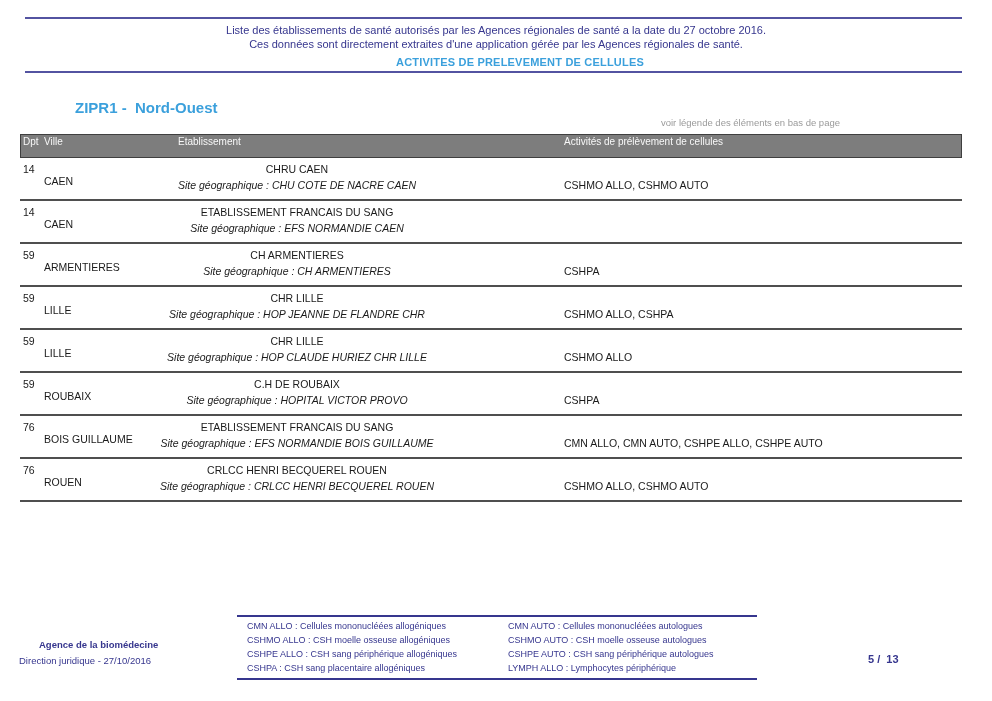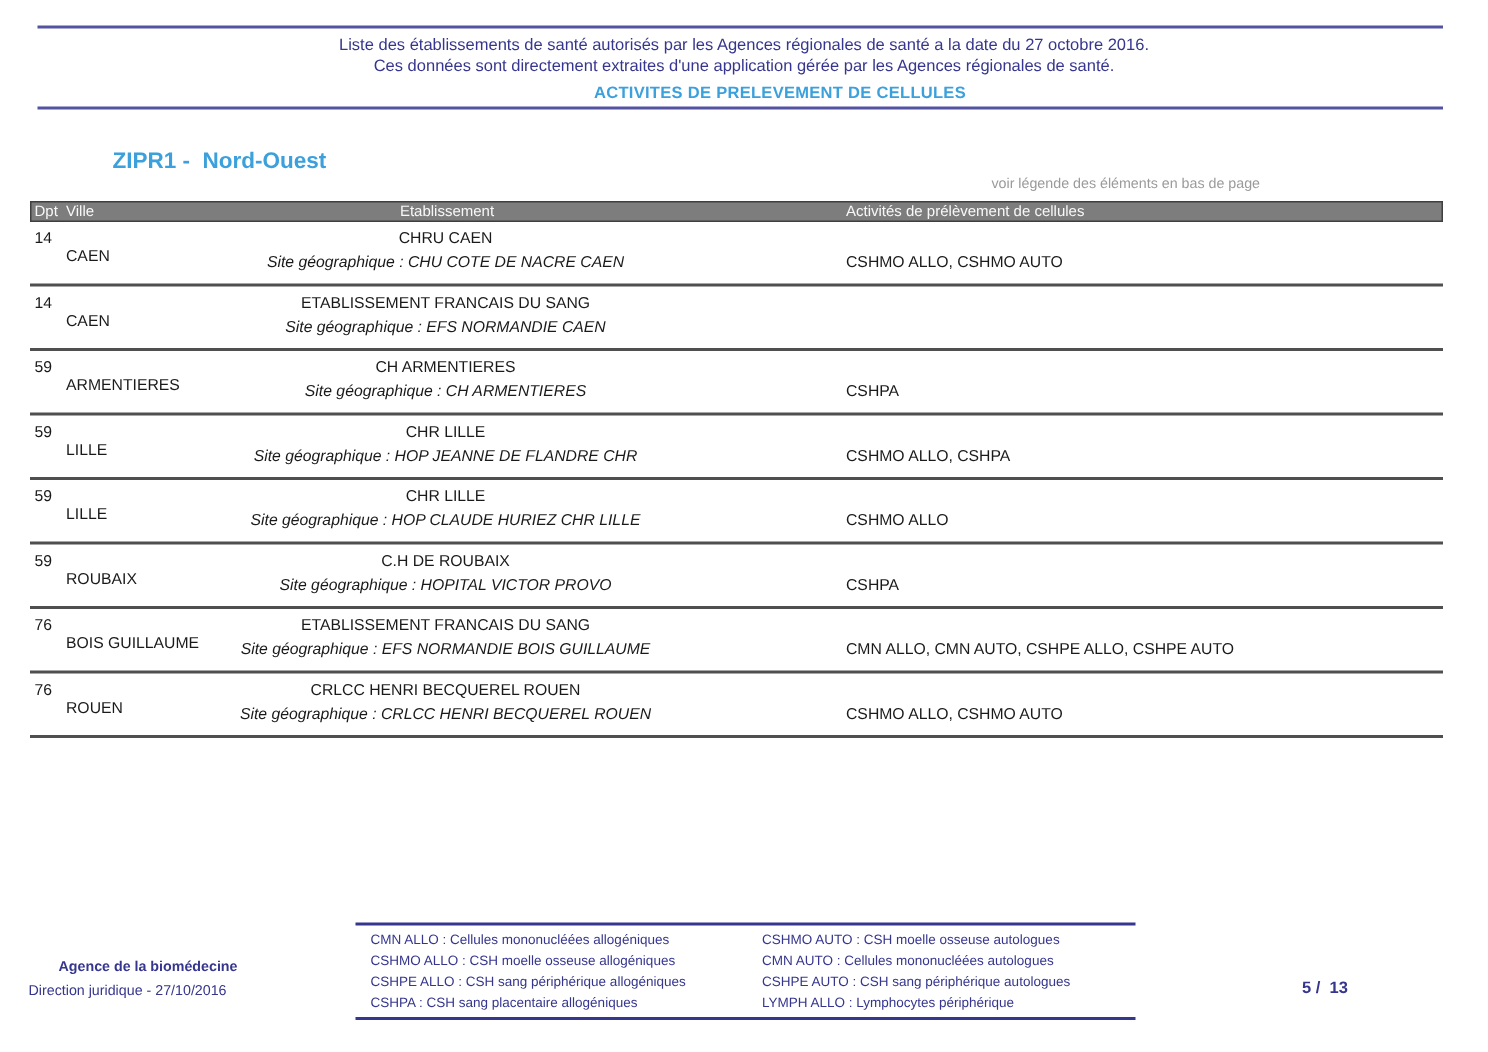--- a/index.html
+++ b/index.html
@@ -17,25 +17,25 @@
 
   .hdr-line{position:absolute;left:0;right:0;text-align:center;font-size:11px;color:var(--navy,#36368e);}
   #hdr-line1{top:24px;}
   #hdr-line2{top:38px;}
   #hdr-subtitle{position:absolute;left:0;right:0;top:56px;text-align:center;font-size:11px;font-weight:bold;color:var(--skyblue,#3ba0dc);letter-spacing:.2px;padding-left:48px;}
 
   #region-title{position:absolute;left:75px;top:99px;font-size:15px;font-weight:bold;color:var(--skyblue,#3ba0dc);white-space:pre;}
   #legend-note{position:absolute;right:152px;top:117px;font-size:9.5px;color:var(--muted,#9a9a9a);}
 
   .table{position:absolute;left:20px;top:134px;width:942px;}
-  .thead{position:relative;height:14px;background:var(--graybar,#7d7d7d);border:1px solid var(--barborder,#3f3f3f);color:var(--white,#f8f8f8);font-size:10px;}
+  .thead{position:relative;height:24px;background:var(--graybar,#7d7d7d);border:1px solid var(--barborder,#3f3f3f);color:var(--white,#f8f8f8);font-size:10px;}
   .thead span{position:absolute;top:1px;white-space:nowrap;}
   .th-dpt{left:2px;}
   .th-ville{left:23px;}
-  .th-etab{left:157px;width:240px;text-align:center;}
+  .th-etab{left:157px;width:240px;text-align:left;}
   .th-act{left:543px;}
 
   .row{position:relative;height:43px;border-bottom:2px solid var(--sep,#4f4f4f);}
   .row span{position:absolute;font-size:10.5px;color:var(--text,#1a1a1a);white-space:nowrap;}
   .cell-dpt{left:3px;top:5px;}
   .cell-ville{left:24px;top:17px;}
   .cell-etab{left:157px;top:5px;width:240px;text-align:center;}
   .cell-site{left:107px;top:21px;width:340px;text-align:center;font-style:italic;}
   .cell-act{left:528px;top:21px;margin-left:16px;}
 
@@ -141,23 +141,23 @@
     <div class="legend-col legend-col-left">
   <div class="legend-line">CMN ALLO : Cellules mononucléées allogéniques</div>
 
   <div class="legend-line">CSHMO ALLO : CSH moelle osseuse allogéniques</div>
 
   <div class="legend-line">CSHPE ALLO : CSH sang périphérique allogéniques</div>
 
   <div class="legend-line">CSHPA : CSH sang placentaire allogéniques</div>
 </div>
     <div class="legend-col legend-col-right">
+  <div class="legend-line">CMN AUTO : Cellules mononucléées autologues</div>
+
   <div class="legend-line">CSHMO AUTO : CSH moelle osseuse autologues</div>
-
-  <div class="legend-line">CMN AUTO : Cellules mononucléées autologues</div>
 
   <div class="legend-line">CSHPE AUTO : CSH sang périphérique autologues</div>
 
   <div class="legend-line">LYMPH ALLO : Lymphocytes périphérique</div>
 </div>
   </div>
 
   <div id="agency-name">Agence de la biomédecine</div>
   <div id="agency-dept">Direction juridique - 27/10/2016</div>
   <div id="page-number">5 /  13</div>

